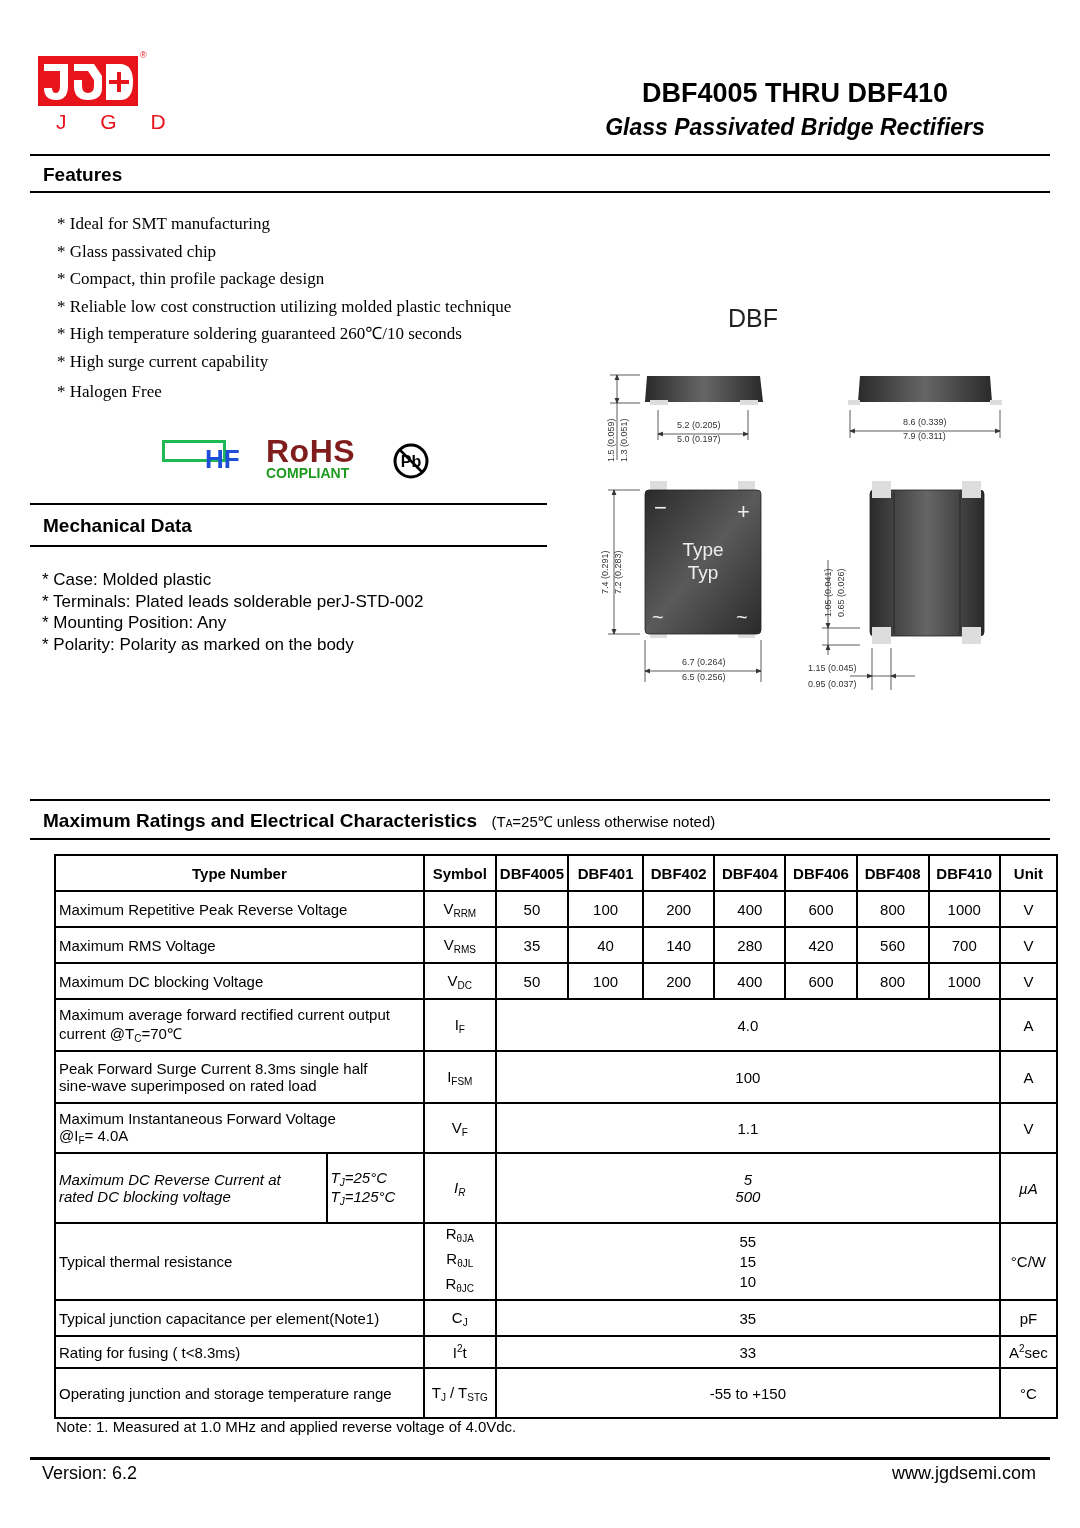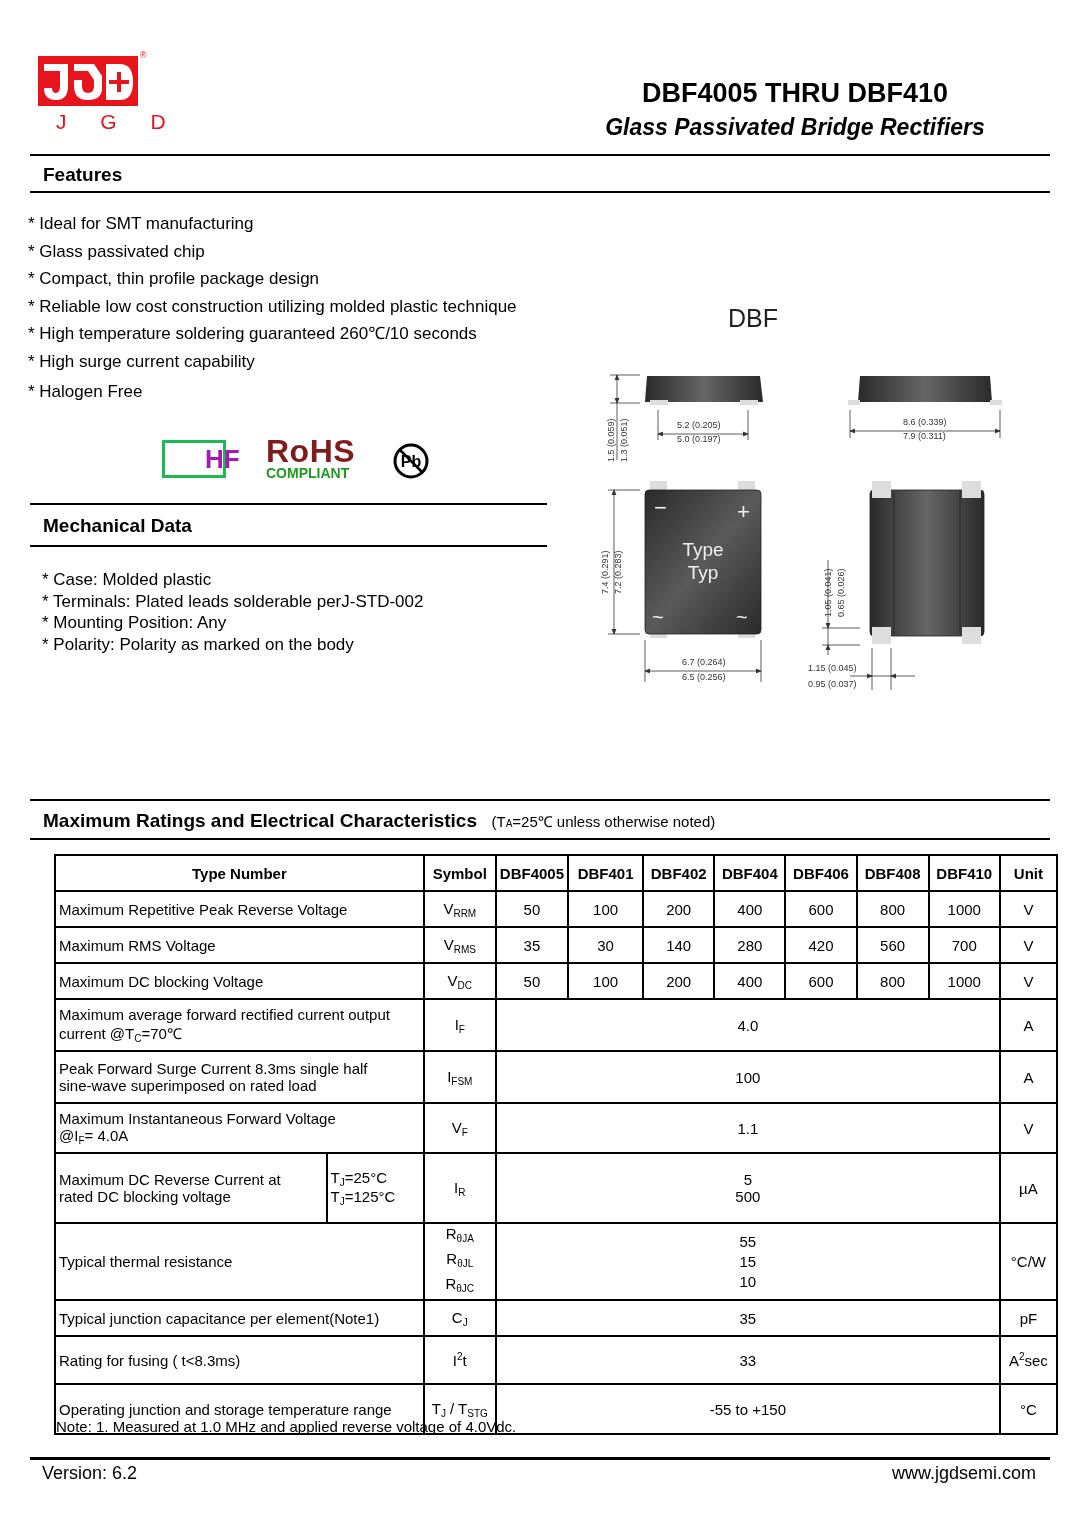--- a/index.html
+++ b/index.html
@@ -18,22 +18,22 @@
 
   .hr { background:#000; height:2px; }
 
   .section-title { font-weight:bold; font-size:19px; }
 
   .list { font-size:17px; line-height:27.5px; }
   .list div { white-space:nowrap; }
   .mech { font-size:17px; line-height:21.7px; }
 
   
-  .hf-badge { left:162px; top:440px; width:64px; height:38px; border:3px solid #1db954; box-sizing:border-box;
-              color:#a21caf; font-weight:bold; font-size:26px; text-align:center; line-height:32px;padding-left:40px; }
+  .hf-badge { left:162px; top:440px; width:64px; height:22px; border:3px solid #1db954; box-sizing:border-box;
+              color:#1d4ed8; font-weight:bold; font-size:26px; text-align:center; line-height:32px;padding-left:40px; }
   .rohs { left:266px; top:436px; color:#7f1d1d; font-weight:bold; font-size:32px; letter-spacing:0.5px; line-height:30px; }
   .rohs-sub { left:266px; top:466px; color:#1e9a1e; font-weight:bold; font-size:14px; line-height:14px; }
   .pb { left:393px; top:443px; width:36px; height:36px; }
 
   
   .pkg-label { left:728px; top:304px; font-size:25px; color:#222; }
   .dim-text { font-size:9px; color:#333; white-space:nowrap; }
   .vtext { transform:rotate(-90deg); transform-origin:left top; }
 
   
@@ -67,21 +67,21 @@
 <div class="abs logo-reg">®</div>
 <div class="abs logo-sub">J G D</div>
 
 <div class="abs title-main">DBF4005 THRU DBF410</div>
 <div class="abs title-sub">Glass Passivated Bridge Rectifiers</div>
 
 <div class="abs hr" style="left:30px;top:154px;width:1020px;"></div>
 <div class="abs section-title" style="left:43px;top:164px;">Features</div>
 <div class="abs hr" style="left:30px;top:191px;width:1020px;"></div>
 
-<div class="abs list" style="left:28px;top:210px;">
+<div class="abs list" style="left:57px;top:210px;font-family:Liberation Serif, serif;">
   <div>* Ideal for SMT manufacturing</div>
   <div>* Glass passivated chip</div>
   <div>* Compact, thin profile package design</div>
   <div>* Reliable low cost construction utilizing molded plastic technique</div>
   <div>* High temperature soldering guaranteed 260℃/10  seconds</div>
   <div>* High surge current capability</div>
   <div style="margin-top:3px;">* Halogen Free</div>
 </div>
 
 <div class="abs hf-badge">HF</div>
@@ -257,21 +257,21 @@
     <td class="c">400</td>
     <td class="c">600</td>
     <td class="c">800</td>
     <td class="c">1000</td>
     <td class="c">V</td>
   </tr>
   <tr style="height:36px;">
     <td colspan="2">Maximum RMS Voltage</td>
     <td class="c"><span>V</span><sub>RMS</sub></td>
     <td class="c">35</td>
-    <td class="c">30</td>
+    <td class="c">40</td>
     <td class="c">140</td>
     <td class="c">280</td>
     <td class="c">420</td>
     <td class="c">560</td>
     <td class="c">700</td>
     <td class="c">V</td>
   </tr>
   <tr style="height:36px;">
     <td colspan="2">Maximum DC blocking Voltage</td>
     <td class="c"><span>V</span><sub>DC</sub></td>
@@ -308,21 +308,21 @@
   <tr style="height:50px;">
     <td colspan="2">
       <div>Maximum Instantaneous Forward Voltage</div>
       <div><span> @I</span><sub>F</sub><span>= 4.0A</span></div>
     </td>
     <td class="c"><span>V</span><sub>F</sub></td>
     <td class="c" colspan="7">1.1</td>
     <td class="c">V</td>
   </tr>
 
-  <tr style="height:70px;">
+  <tr style="height:70px;font-style:italic;">
     <td>
       <div>Maximum DC Reverse Current at</div>
       <div>rated DC blocking voltage</div>
     </td>
     <td>
       <div><span>T</span><sub>J</sub><span>=25°C</span></div>
       <div><span>T</span><sub>J</sub><span>=125°C</span></div>
     </td>
     <td class="c"><span>I</span><sub>R</sub></td>
     <td class="c" colspan="7">
@@ -347,21 +347,21 @@
     <td class="c">°C/W</td>
   </tr>
 
   <tr style="height:36px;">
     <td colspan="2">Typical junction capacitance per element(Note1)</td>
     <td class="c"><span>C</span><sub>J</sub></td>
     <td class="c" colspan="7">35</td>
     <td class="c">pF</td>
   </tr>
 
-  <tr style="height:48px;border-radius:18px;">
+  <tr style="height:32px;border-radius:18px;">
     <td colspan="2">Rating for fusing ( t&lt;8.3ms)</td>
     <td class="c"><span>I</span><sup>2</sup><span>t</span></td>
     <td class="c" colspan="7">33</td>
     <td class="c"><span>A</span><sup>2</sup><span>sec</span></td>
   </tr>
 
   <tr style="height:50px;">
     <td colspan="2">Operating junction and storage temperature range</td>
     <td class="c" style="white-space:nowrap;"><span>T</span><sub>J</sub><span> / T</span><sub>STG</sub></td>
     <td class="c" colspan="7">-55 to +150</td>

